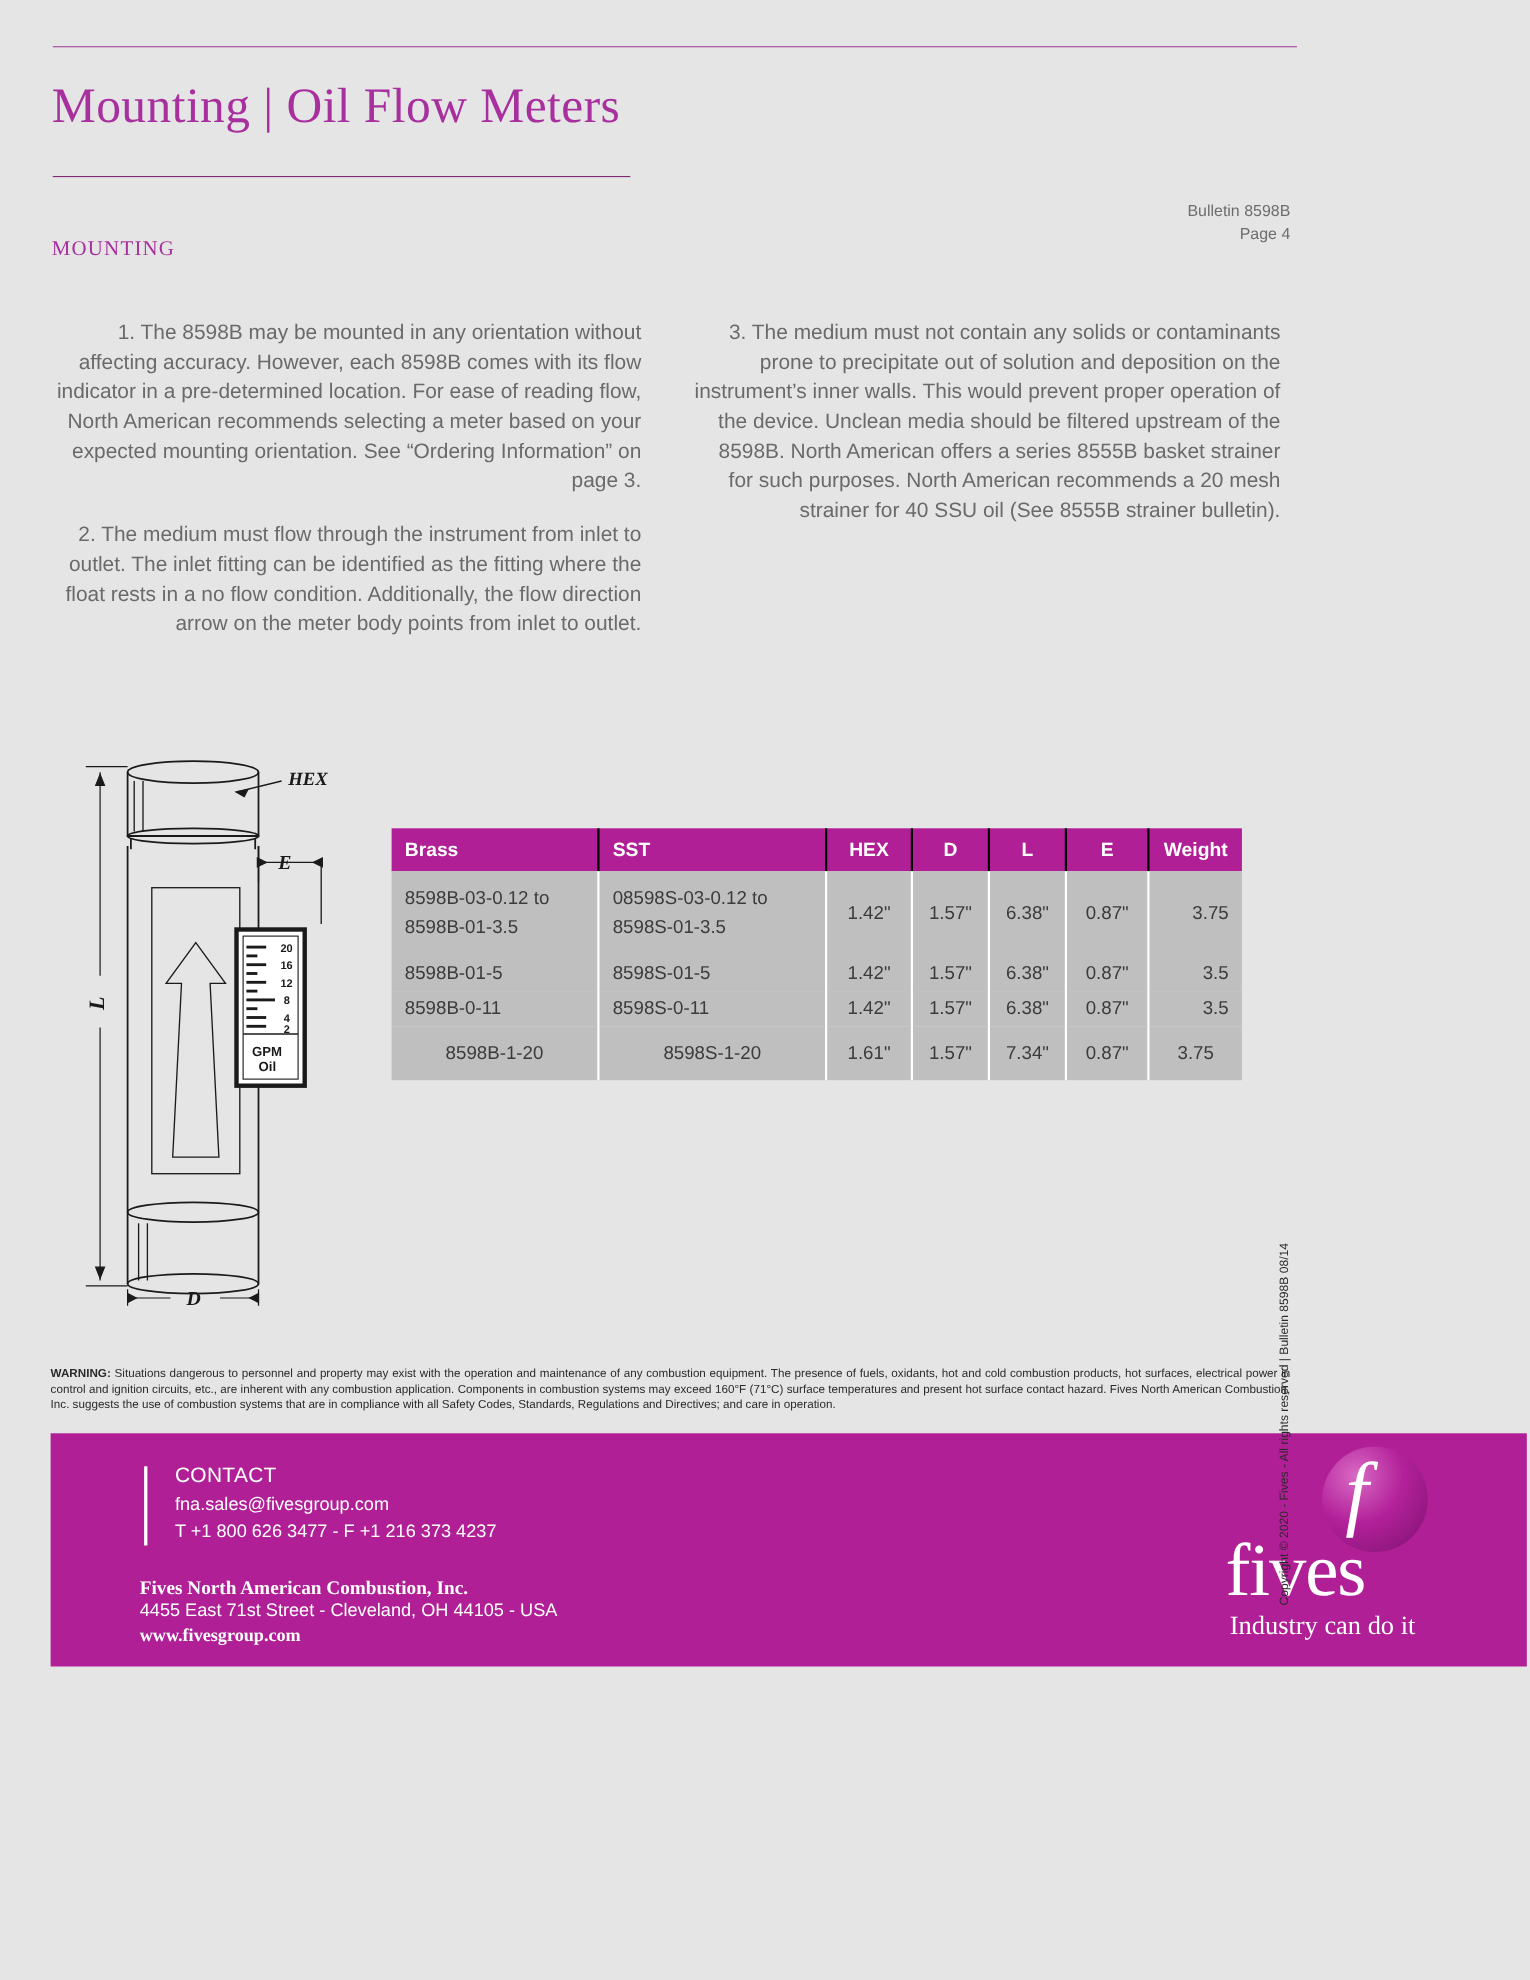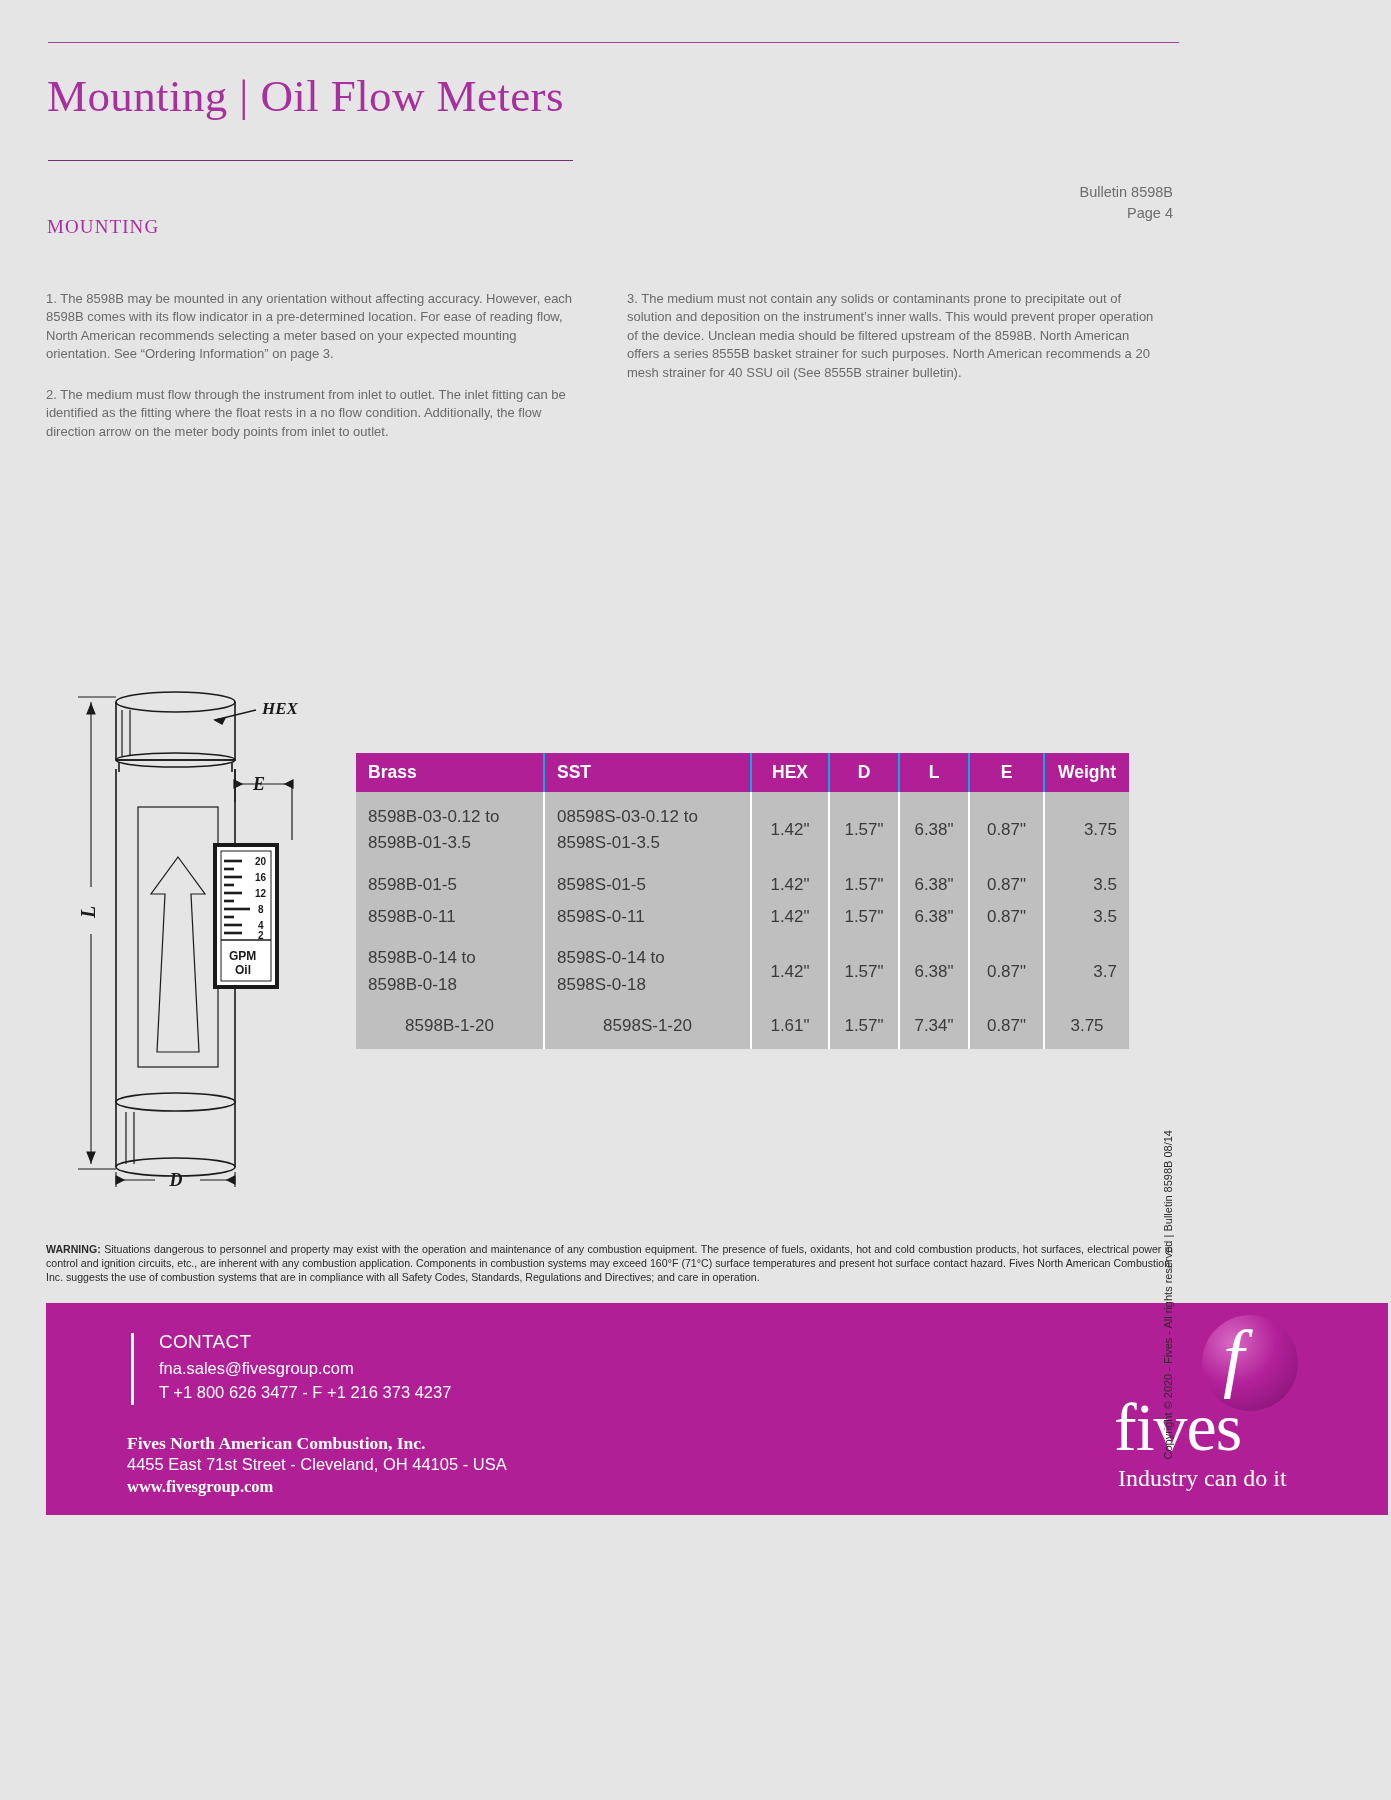--- a/index.html
+++ b/index.html
@@ -56,24 +56,24 @@
     font-size: 19px;
     letter-spacing: 1.1px;
     color: #a8309e;
   }
 
   
   .col {
     position: absolute;
     top: 290px;
     width: 537px;
-    font-size: 13px;
+    font-size: 19px;
     line-height: 1.42;
     color: #6a6a6a;
-    text-align: left;
+    text-align: right;
   }
   .col-left  { left: 46px; }
   .col-right { left: 627px; }
   .col p { margin-bottom: 22px; }
   .col p:last-child { margin-bottom: 0; }
 
   
   .drawing {
     position: absolute;
     left: 60px; top: 672px;
@@ -88,21 +88,21 @@
     border-collapse: collapse;
     font-size: 17px;
     color: #3b3b3b;
   }
   .spec-table th {
     background: #b01f96;
     color: #ffffff;
     font-size: 17.5px;
     font-weight: bold;
     padding: 9px 12px;
-    border-right: 2px solid #0ea5e9;
+    border-right: 2px solid #000000;
     text-align: center;
     white-space: nowrap;
   }
   .spec-table th.lead { text-align: left; }
   .spec-table th:last-child { border-right: none; }
   .spec-table td {
     background: #bfbfbf;
     padding: 3px 12px;
     border-right: 2px solid #ffffff;
     text-align: center;
@@ -392,35 +392,20 @@
       </tr>
       <tr>
         <td class="model">8598B-0-11</td>
         <td class="model">8598S-0-11</td>
         <td>1.42"</td>
         <td>1.57"</td>
         <td>6.38"</td>
         <td>0.87"</td>
         <td>3.5</td>
       </tr>
-      <tr class="pad">
-        <td class="model">
-          <span>8598B-0-14 to</span><br>
-          <span>8598B-0-18</span>
-        </td>
-        <td class="model">
-          <span>8598S-0-14 to</span><br>
-          <span>8598S-0-18</span>
-        </td>
-        <td>1.42"</td>
-        <td>1.57"</td>
-        <td>6.38"</td>
-        <td>0.87"</td>
-        <td>3.7</td>
-      </tr>
       <tr class="pad tall">
         <td class="model">8598B-1-20</td>
         <td class="model">8598S-1-20</td>
         <td>1.61"</td>
         <td>1.57"</td>
         <td>7.34"</td>
         <td>0.87"</td>
         <td>3.75</td>
       </tr>
     </tbody>

